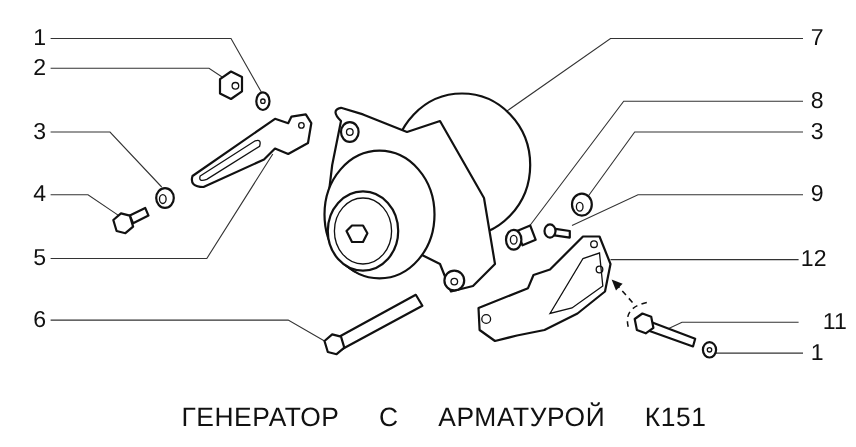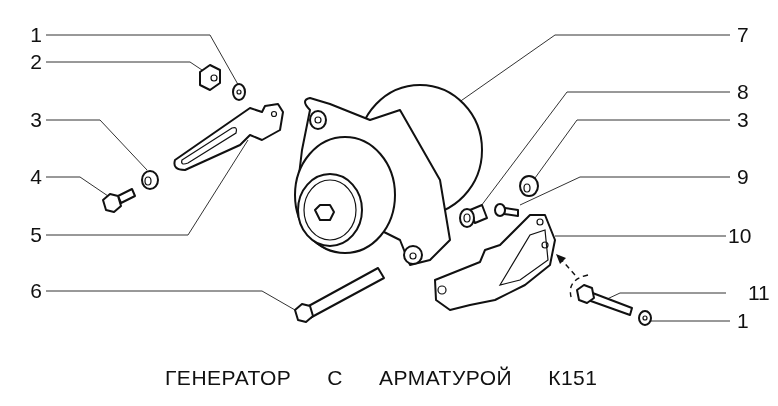--- a/index.html
+++ b/index.html
@@ -3,21 +3,21 @@
 <meta charset="utf-8">
 <style>
   html, body { margin: 0; padding: 0; background: #ffffff; }
   body { width: 778px; height: 406px; position: relative; overflow: hidden;
          font-family: "Liberation Sans", sans-serif; color: #111; }
   #diagram { position: absolute; left: 0; top: 0; width: 778px; height: 406px; }
   .callout { position: absolute; font-size: 21px; font-weight: normal; line-height: 1;
              color: #111; }
   .callout.left { text-align: right; width: 20px; }
   .callout.right { text-align: left; }
-  #caption { position: absolute; left: 165px; top: 366px; font-size: 21px; letter-spacing: 0.5px;
+  #caption { position: absolute; left: 165px; top: 366px; font-size: 24px; letter-spacing: 0.5px;
              white-space: pre; color: #111; }
   #caption span { margin-right: 36px; }
   svg .ln { stroke: #333; stroke-width: 1; fill: none; }
   svg .part { stroke: #111; stroke-width: 2; fill: #fff; stroke-linejoin: round; stroke-linecap: round; }
   svg .thin { stroke: #111; stroke-width: 1.2; fill: none; }
   svg .dash { stroke: #111; stroke-width: 1.4; fill: none; stroke-dasharray: 5 4; }
 </style>
 </head>
 <body>
 
@@ -128,17 +128,17 @@
 <div class="callout left" style="left:22px; top:51px;">2</div>
 <div class="callout left" style="left:22px; top:109px;">3</div>
 <div class="callout left" style="left:22px; top:166px;">4</div>
 <div class="callout left" style="left:22px; top:224px;">5</div>
 <div class="callout left" style="left:22px; top:280px;">6</div>
 
 <div class="callout right" style="left:737px; top:24px;">7</div>
 <div class="callout right" style="left:737px; top:81px;">8</div>
 <div class="callout right" style="left:737px; top:109px;">3</div>
 <div class="callout right" style="left:737px; top:166px;">9</div>
-<div class="callout right" style="left:728px; top:225px;">10</div>
+<div class="callout right" style="left:728px; top:225px;">12</div>
 <div class="callout right" style="left:728px; top:282px;margin-left:20px;">11</div>
 <div class="callout right" style="left:737px; top:310px;">1</div>
 
 <div id="caption"><span>ГЕНЕРАТОР</span><span>С</span><span>АРМАТУРОЙ</span><span>К151</span></div>
 
 </body></html>

